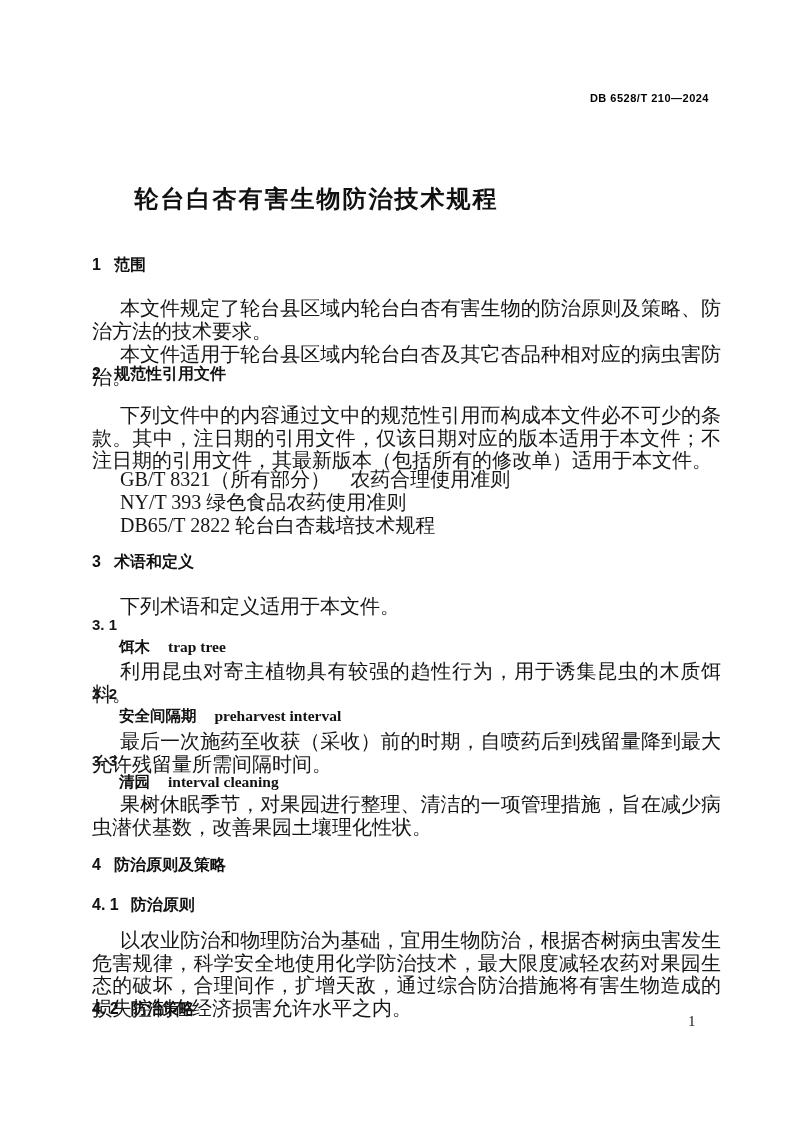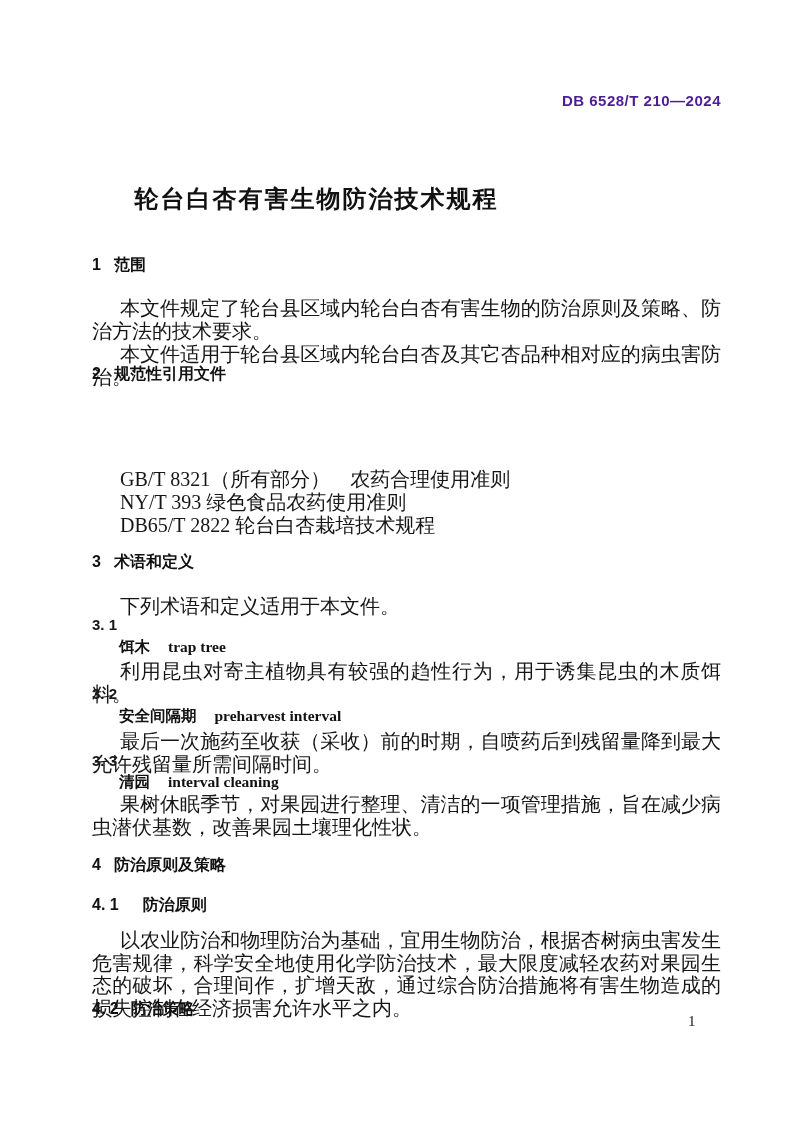--- a/index.html
+++ b/index.html
@@ -12,26 +12,26 @@
     background: #ffffff;
     color: #1a1a1a;
     overflow: hidden;
     font-family: "Liberation Serif", "DejaVu Serif", serif;
   }
   .abs { position: absolute; }
 
   
   .doc-code {
     top: 92px;
-    right: 72px;
+    right: 84px;
     font-family: "Liberation Sans", "DejaVu Sans", sans-serif;
     font-weight: 600;
-    font-size: 15px;
+    font-size: 11px;
     letter-spacing: 0.5px;
-    color: #4c1d95;
+    color: #000000;
   }
 
   
   .doc-title {
     top: 183px;
     left: 0;
     width: 633px;
     text-align: center;
     font-family: "Liberation Sans", "DejaVu Sans", sans-serif;
     font-weight: bold;
@@ -112,20 +112,23 @@
     <span class="sec-num">1</span><span>范围</span>
   </div>
   <div class="abs body-block" style="top:297px">
     <p class="indent">本文件规定了轮台县区域内轮台白杏有害生物的防治原则及策略、防治方法的技术要求。</p>
     <p class="indent">本文件适用于轮台县区域内轮台白杏及其它杏品种相对应的病虫害防治。</p>
   </div>
 
   <div class="abs sec-heading" style="top:364px">
     <span class="sec-num">2</span><span>规范性引用文件</span>
   </div>
+  <div class="abs body-block lh225" style="top:404px">
+    <p class="indent">下列文件中的内容通过文中的规范性引用而构成本文件必不可少的条款。其中，注日期的引用文件，仅该日期对应的版本适用于本文件；不注日期的引用文件，其最新版本（包括所有的修改单）适用于本文件。</p>
+  </div>
   <div class="abs body-block" style="top:468px">
     <div class="ref-line">GB/T 8321（所有部分）　农药合理使用准则</div>
     <div class="ref-line">NY/T 393 绿色食品农药使用准则</div>
     <div class="ref-line">DB65/T 2822 轮台白杏栽培技术规程</div>
   </div>
 
   <div class="abs sec-heading" style="top:552px">
     <span class="sec-num">3</span><span>术语和定义</span>
   </div>
   <div class="abs body-block" style="top:595px">
@@ -154,21 +157,21 @@
   </div>
   <div class="abs body-block lh225" style="top:793px">
     <p class="indent">果树休眠季节，对果园进行整理、清洁的一项管理措施，旨在减少病虫潜伏基数，改善果园土壤理化性状。</p>
   </div>
 
   <div class="abs sec-heading" style="top:855px">
     <span class="sec-num">4</span><span>防治原则及策略</span>
   </div>
 
   <div class="abs sec-heading" style="top:895px">
-    <span class="sec-num" style="margin-right:24px">4. 1</span><span>防治原则</span>
+    <span class="sec-num" style="margin-right:12px">4. 1</span><span>防治原则</span>
   </div>
   <div class="abs body-block lh225" style="top:929px">
     <p class="indent">以农业防治和物理防治为基础，宜用生物防治，根据杏树病虫害发生危害规律，科学安全地使用化学防治技术，最大限度减轻农药对果园生态的破坏，合理间作，扩增天敌，通过综合防治措施将有害生物造成的损失控制在经济损害允许水平之内。</p>
   </div>
 
   <div class="abs sec-heading" style="top:999px">
     <span class="sec-num" style="margin-right:12px">4. 2</span><span>防治策略</span>
   </div>
 
   <div class="abs page-num">1</div>

